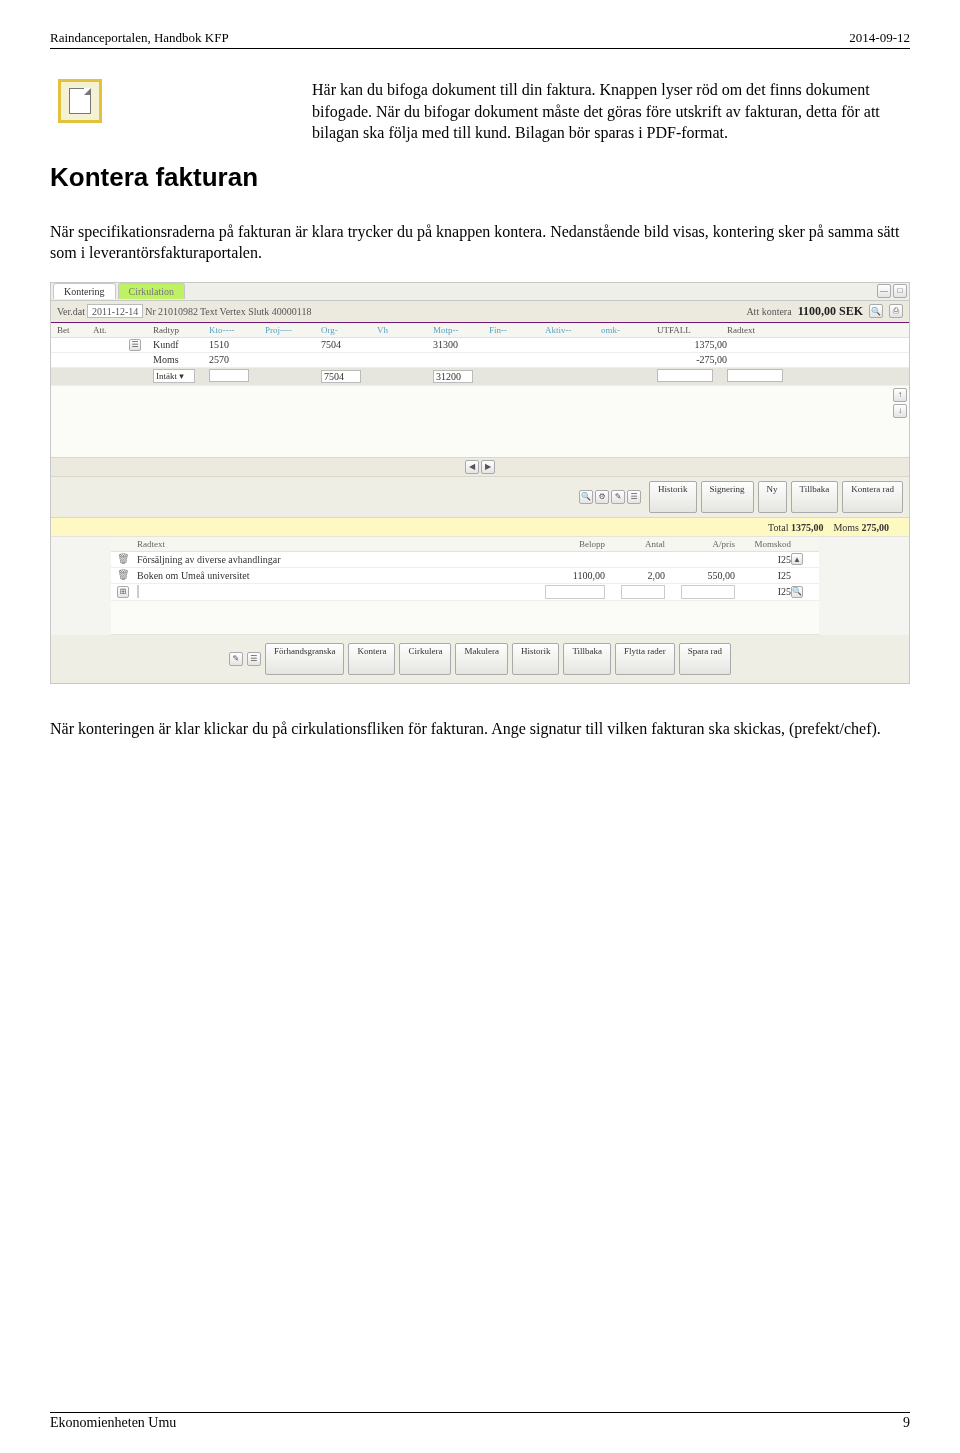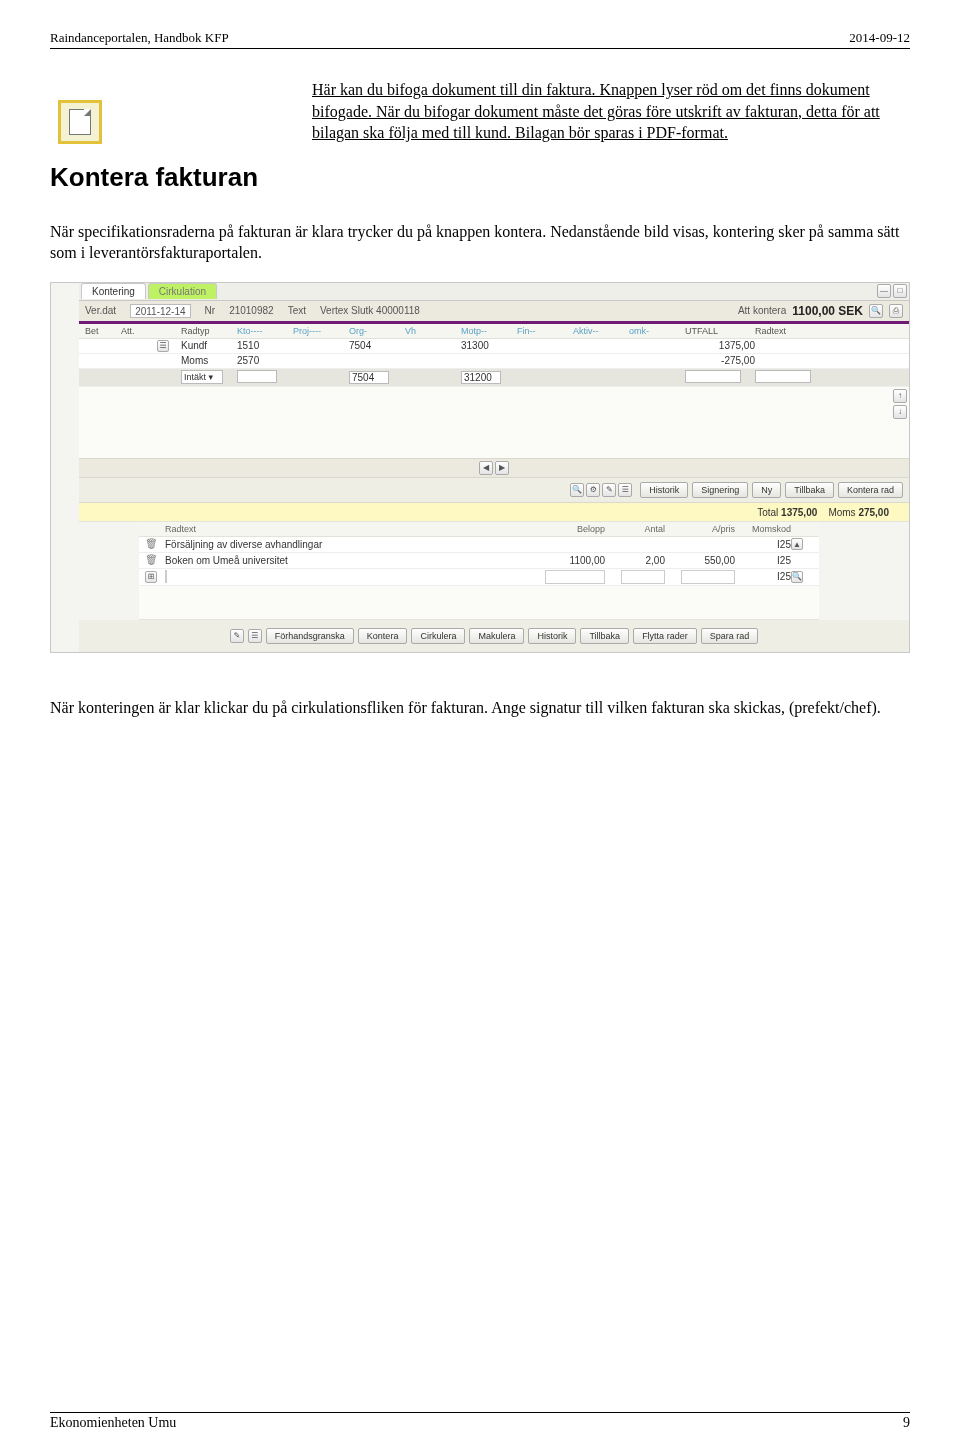--- a/index.html
+++ b/index.html
@@ -23,22 +23,21 @@
     margin-bottom: 2px;
   }
   .hr {
     border-top: 1px solid #000;
     margin: 2px 0 30px 0;
   }
   .top-block {
     display: flex;
     gap: 30px;
     margin-bottom: 18px;
-    align-items: flex-end;
-    text-decoration: underline;
+    align-items: flex-start;
   }
   .attach-icon {
     width: 44px;
     height: 44px;
     border: 3px solid #e2c23a;
     background: #f5f2d4;
     display: flex;
     align-items: center;
     justify-content: center;
     flex-shrink: 0;
@@ -71,27 +70,26 @@
     margin: 18px 0 28px 0;
   }
   .para {
     font-size: 16px;
     line-height: 1.35;
     margin: 0 0 18px 0;
   }
 
   
   .shot {
-    font-family: Liberation Sans, sans-serif;
+    font-family: Liberation Serif, serif;
     font-size: 10px;
     color: #333;
     border: 1px solid #c8c8c8;
     background: #f4f4f1;
-    margin: 4px 0 44px 0;
-    padding-left: 28px;
+    margin: 4px 0 34px 0;
   }
   .tabs {
     display: flex;
     align-items: center;
     height: 18px;
     background: #efefe9;
     border-bottom: 1px solid #c8c8c8;
     position: relative;
     padding-left: 2px;
   }
@@ -121,24 +119,24 @@
     border-radius: 2px;
     display: flex;
     align-items: center;
     justify-content: center;
     font-size: 8px;
     color: #555;
   }
   .verrow {
     display: flex;
     align-items: center;
-    gap: 14px;
+    gap: 2px;
     padding: 3px 6px;
     background: #eceadf;
-    border-bottom: 3px solid #701a75;
+    border-bottom: 1px solid #701a75;
     font-size: 10px;
     color: #555;
   }
   .verrow .inp {
     border: 1px solid #bbb;
     background: #fff;
     padding: 1px 4px;
     height: 14px;
     line-height: 12px;
     font-size: 10px;
@@ -220,21 +218,21 @@
     border-bottom: 1px solid #d8d8ce;
     align-items: center;
   }
   .btnrow .sqs { display:flex; gap:2px; margin-right:4px; }
   .btn {
     border: 1px solid #aaa;
     background: linear-gradient(#fefefe,#e5e5e0);
     border-radius: 2px;
     font-size: 9px;
     padding: 1px 8px;
-    height: 16px;
+    height: 32px;
     line-height: 13px;
     text-align: center;
     color: #333;
   }
   .totals {
     text-align: right;
     padding: 4px 20px 3px 0;
     font-size: 10px;
     background: #fef9c3;
     border-bottom: 1px solid #e4e4dc;

